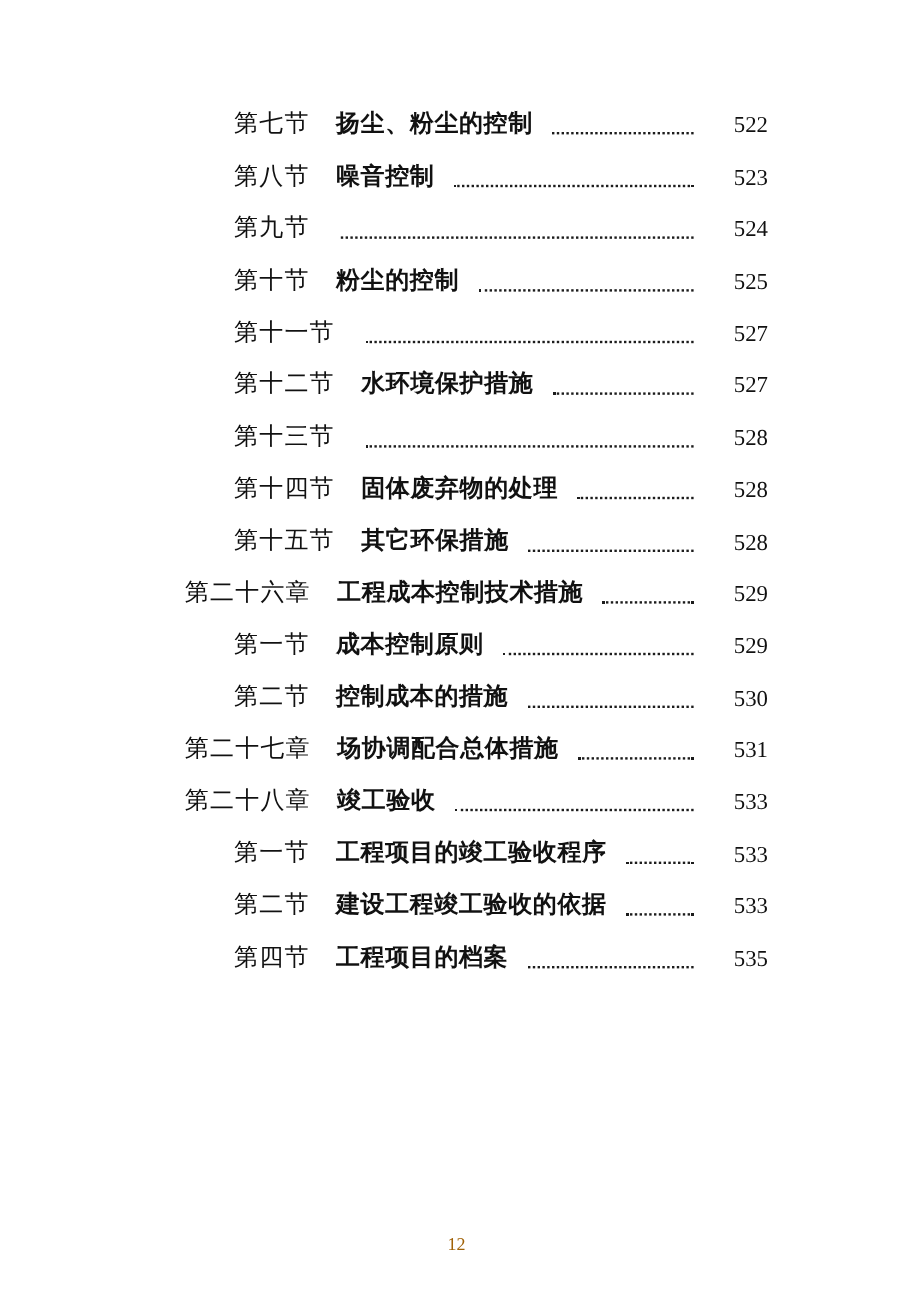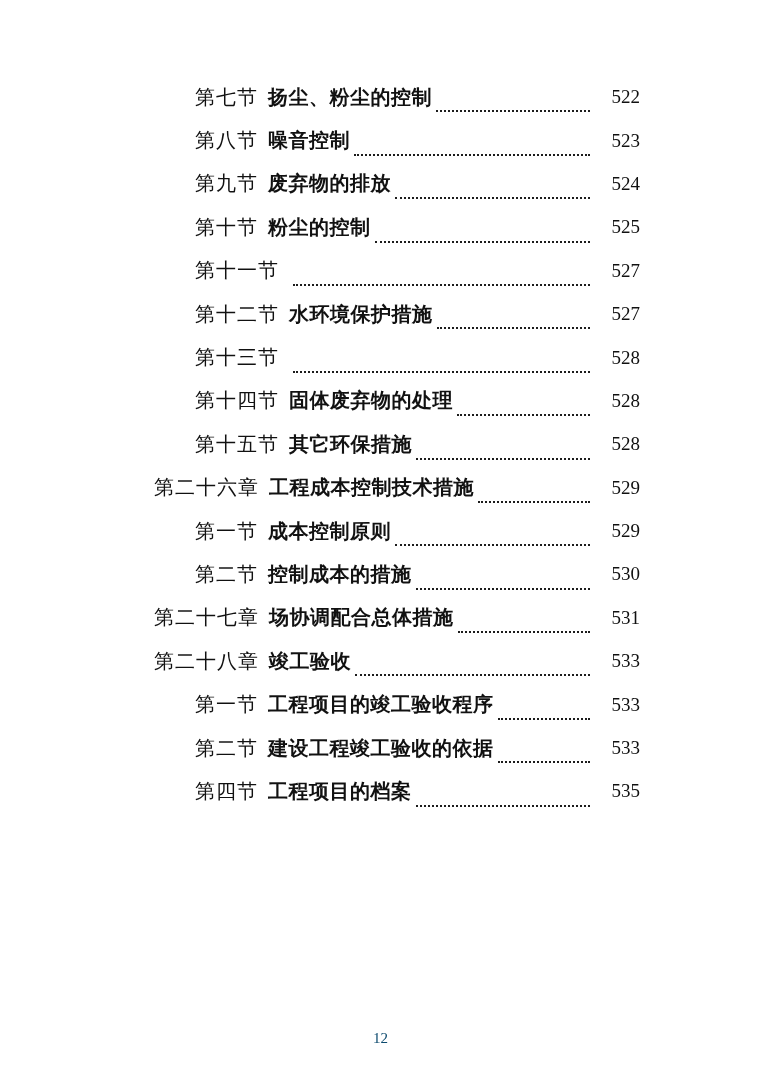--- a/index.html
+++ b/index.html
@@ -22,24 +22,25 @@
   }
   .toc {
     position: absolute;
     top: 78px;
     left: 154px;
     width: 486px;
   }
   .toc-row {
     height: 43.4px;
     display: flex;
-    align-items: center;
+    align-items: flex-end;
     padding-bottom: 5px;
     box-sizing: border-box;
     white-space: nowrap;
+    gap: 12px;
   }
   .toc-row.level-section {
     padding-left: 41px;
   }
   .toc-row .lbl {
     font-size: 20px;
     font-weight: 400;
     margin-right: 10px;
     letter-spacing: 1px;
   }
@@ -62,21 +63,21 @@
     font-weight: 400;
     margin-left: 19px;
   }
   .footer {
     position: absolute;
     top: 1030px;
     left: 0;
     width: 100%;
     text-align: center;
     font-size: 15px;
-    color: #0c4a6e;
+    color: #a16207;
   }
 </style>
 </head>
 <body>
 
 <div class="page">
 
   <div class="toc">
 
       <div class="toc-row level-section">
@@ -88,21 +89,20 @@
 
       <div class="toc-row level-section">
         <span class="lbl">第八节</span>
         <span class="ttl">噪音控制</span>
         <span class="leader"></span>
         <span class="pg">523</span>
       </div>
 
       <div class="toc-row level-section">
         <span class="lbl">第九节</span>
-        <span class="ttl">废弃物的排放</span>
         <span class="leader"></span>
         <span class="pg">524</span>
       </div>
 
       <div class="toc-row level-section">
         <span class="lbl">第十节</span>
         <span class="ttl">粉尘的控制</span>
         <span class="leader"></span>
         <span class="pg">525</span>
       </div>

